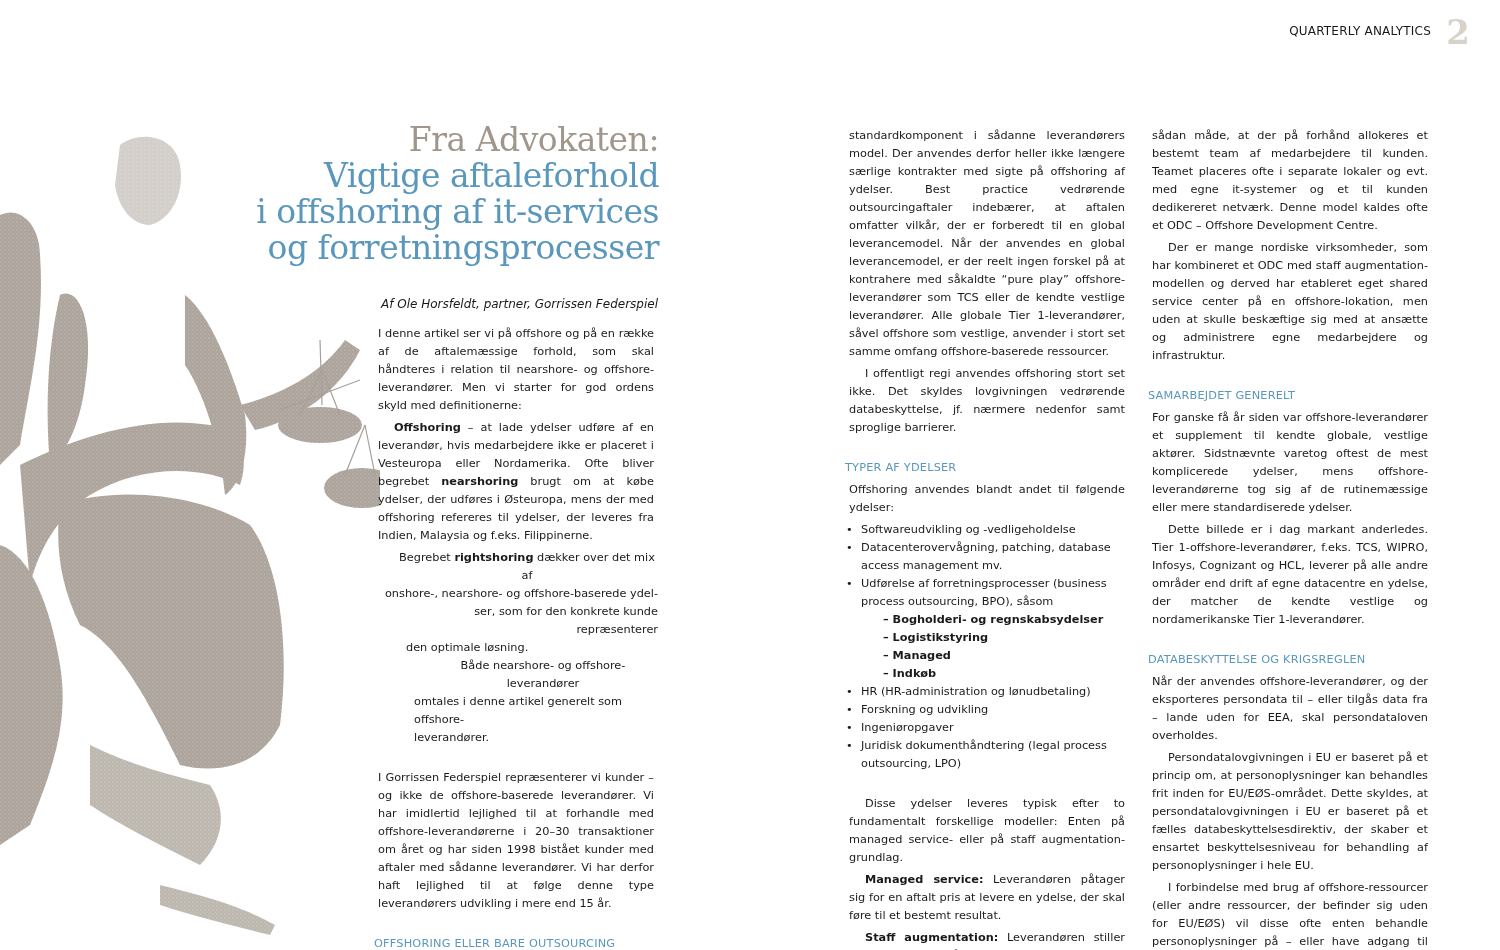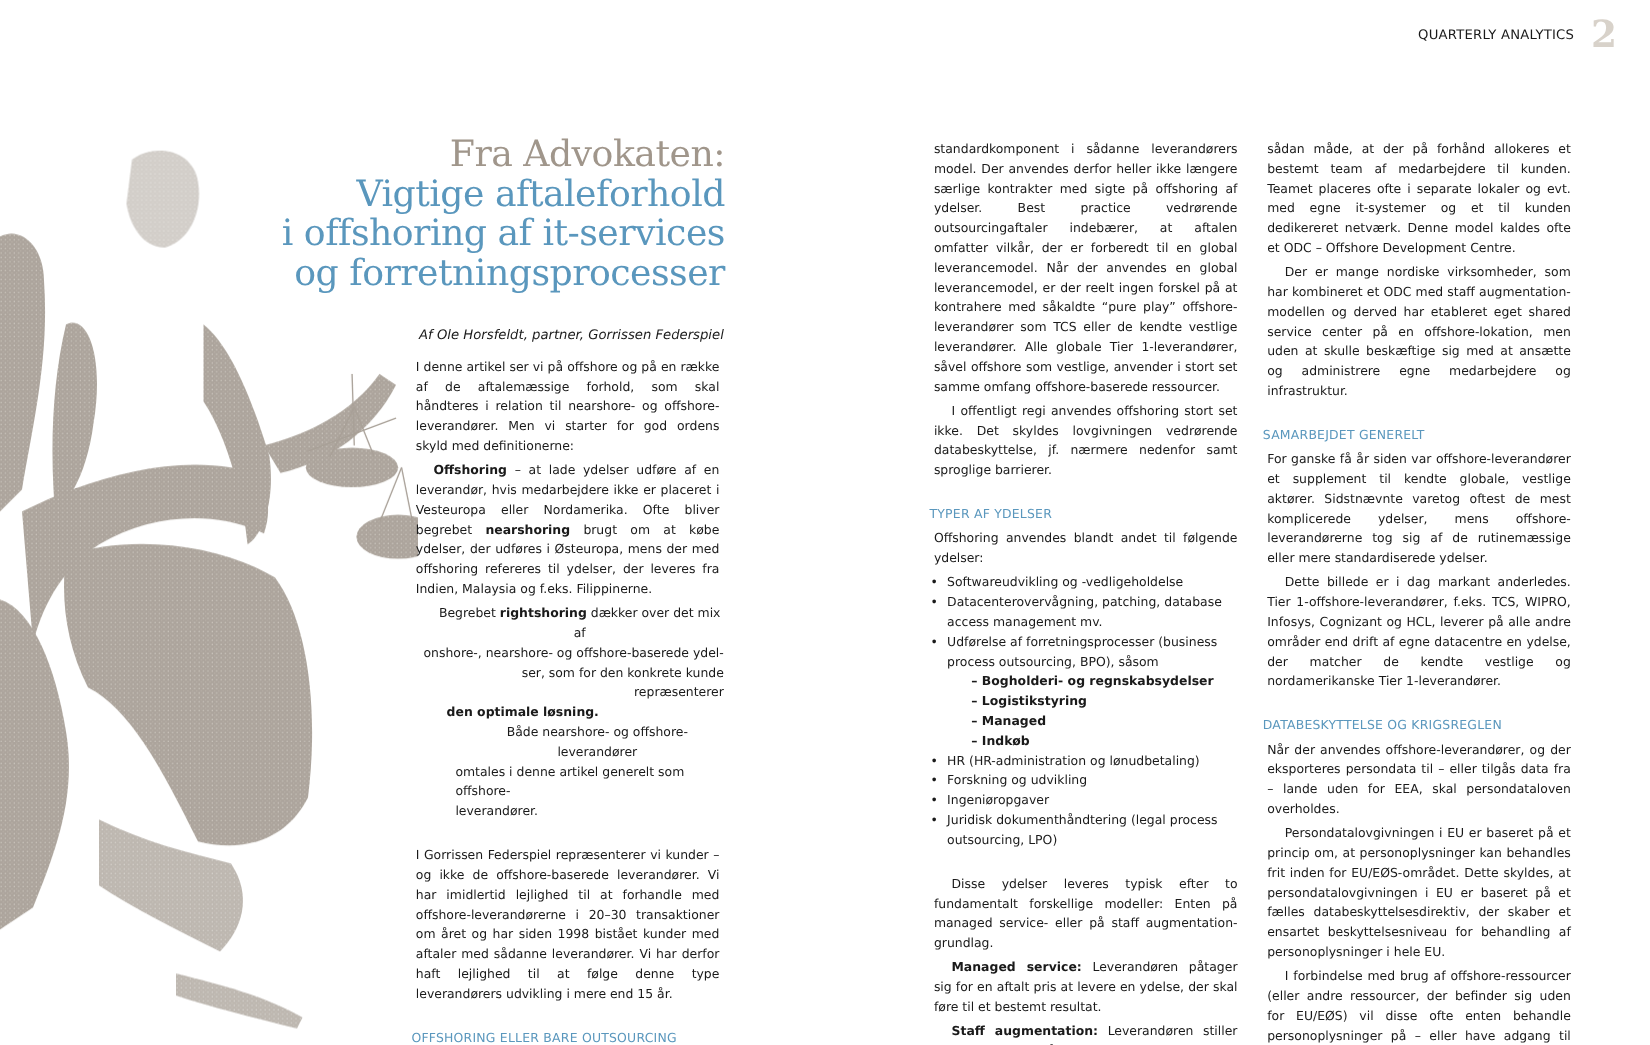--- a/index.html
+++ b/index.html
@@ -20,21 +20,21 @@
   .col1 { left:374px; top:321px; width:284px; }
   .col2 { left:845px; top:123px; width:284px; }
   .col3 { left:1148px; top:123px; width:284px; }
   ul.bullets { list-style:none; margin:0; padding:0; }
   ul.bullets li { position:relative; padding-left:16px; }
   ul.bullets li::before { content:"•"; position:absolute; left:1px; }
   ul.sub { list-style:none; margin:0; padding:0 0 0 38px;font-weight:bold; }
   ul.sub li::before { content:"– "; }
   .s2 { padding-left:6px; }
   .s3 { padding-left:22px; }
-  .s4 { padding-left:32px;font-weight:bold; }
+  .s4 { padding-left:32px; }
   .s5 { padding-left:54px; }
   .s6 { padding-left:40px; }
 </style>
 </head>
 <body>
 
 <div class="header-label">QUARTERLY ANALYTICS</div>
 <div class="page-number">2</div>
 
 <svg class="statue" viewBox="0 0 380 810">

